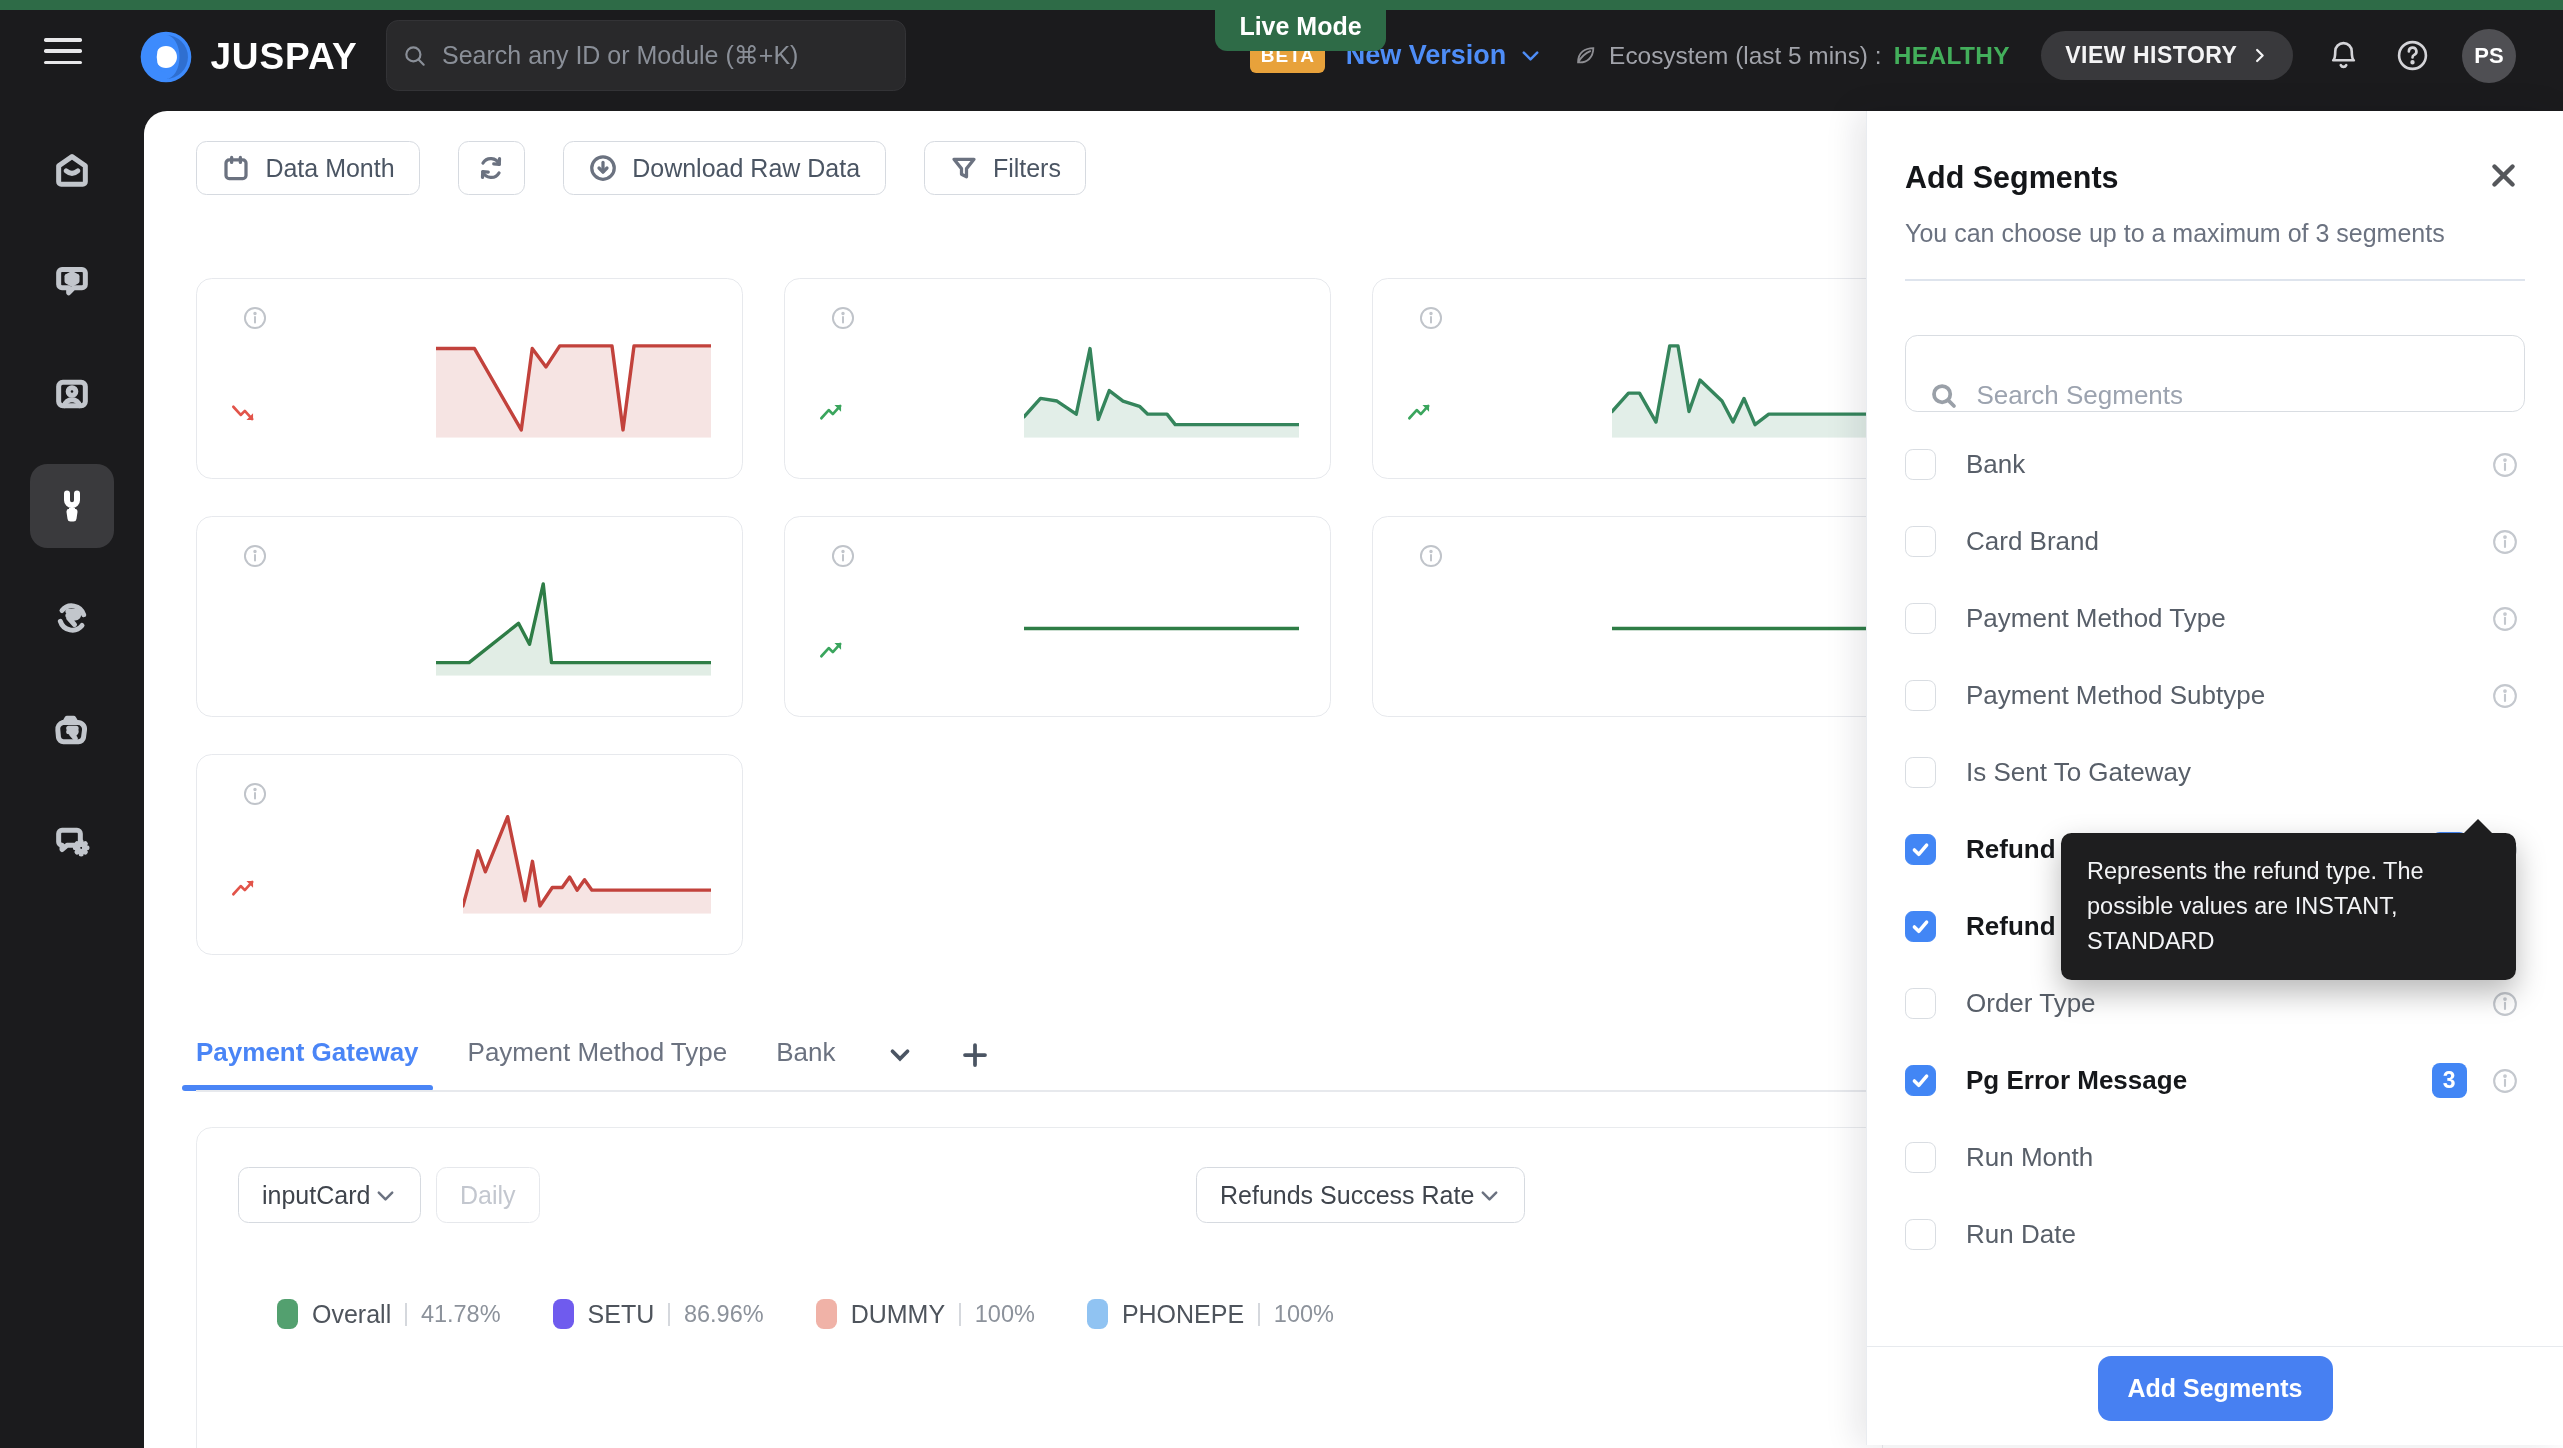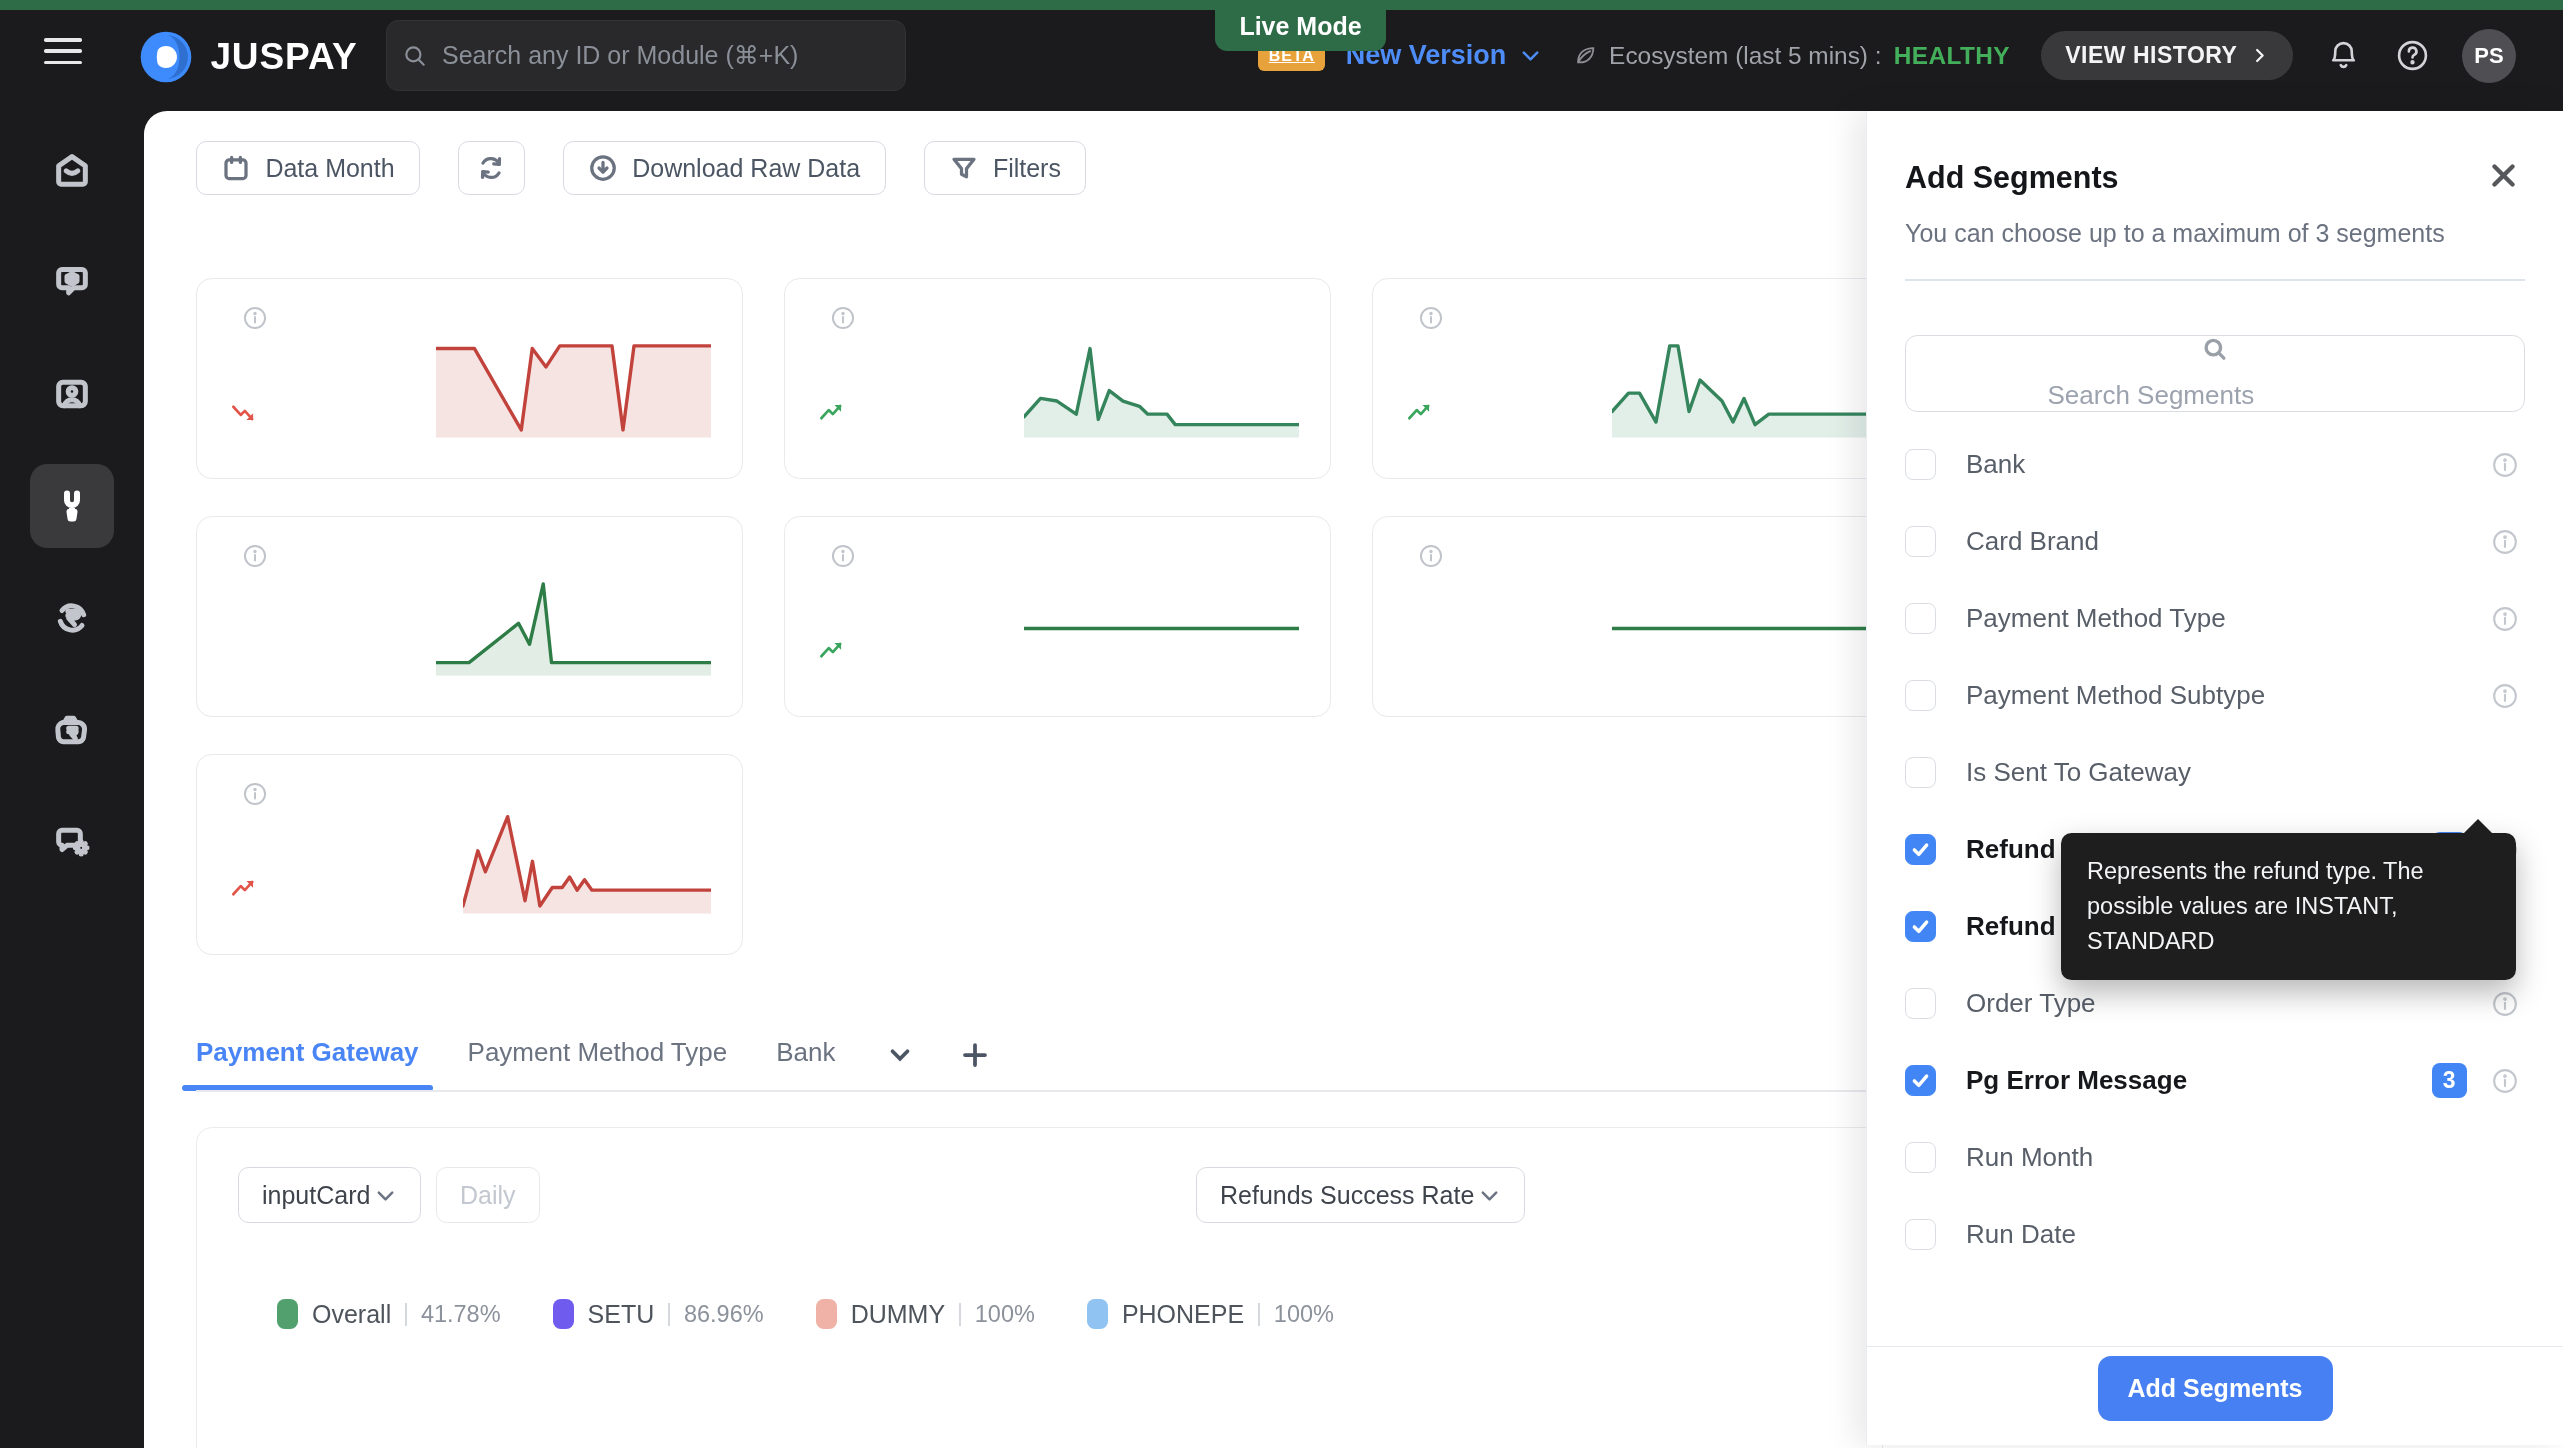--- a/index.html
+++ b/index.html
@@ -11,21 +11,21 @@
   .live-mode { position:absolute; left:1215px; top:0; height:51px; padding:12.2px 24.4px 0 24.4px; background:#2E6B47; color:#FFFFFF; font-size:25px; font-weight:600; border-radius:0 0 12.2px 12.2px; z-index:41; }
   .hamburger { position:absolute; left:44px; top:38px; width:38px; height:31px; cursor:pointer; }
   .hamburger span { display:block; height:3.5px; background:#E8E8EA; border-radius:1.7px; margin-bottom:7.8px; }
   .brand { position:absolute; left:139px; top:30px; display:flex; align-items:center; gap:17.4px; }
   .brand-mark { width:54px; height:54px; }
   .brand-name { color:#FFFFFF; font-size:37px; font-weight:800; letter-spacing:0.9px; }
   .nav-search { position:absolute; left:386px; top:20px; width:520px; height:71px; background:#29292B; border:0.9px solid #333336; border-radius:12.2px; display:flex; align-items:center; padding:0 15px; gap:14px; }
   .nav-search input { flex:1; background:transparent; border:none; outline:none; color:#C9CBD1; font-size:25px; font-family:"Liberation Sans", sans-serif; }
   .nav-search input::placeholder { color:#8A8F98; }
   .nav-right { position:absolute; right:0; top:0; height:111px; display:flex; align-items:center; gap:31px; padding-right:47px; }
-  .beta-badge { background:#E8A23B; color:#FFFFFF; font-size:16px; font-weight:700; padding:6.1px 10.5px; border-radius:6.1px; letter-spacing:0.9px;text-decoration:underline; }
+  .beta-badge { background:#E8A23B; color:#FFFFFF; font-size:19px; font-weight:700; padding:6.1px 10.5px; border-radius:6.1px; letter-spacing:0.9px; }
   .new-version { color:#4E8DF7; font-size:27px; font-weight:600; display:flex; align-items:center; gap:12.2px; cursor:pointer; }
   .eco { display:flex; align-items:center; gap:12.2px; font-size:24.4px; color:#A1A3AA; }
   .eco .healthy { color:#43AF5B; font-weight:700; letter-spacing:0.4px; }
   .view-history { height:49px; background:#39393C; border-radius:24.4px; color:#F4F4F5; font-size:23px; font-weight:700; letter-spacing:0.5px; display:flex; align-items:center; gap:12.2px; padding:0 24.4px; cursor:pointer; }
   .icon-btn { width:38px; height:38px; display:flex; align-items:center; justify-content:center; cursor:pointer; }
   .avatar { width:54px; height:54px; border-radius:50%; background:#4F4F53; color:#FFFFFF; font-size:22px; font-weight:700; display:flex; align-items:center; justify-content:center; cursor:pointer; }
 
   
   .sidebar { position:absolute; left:0; top:111px; width:144px; bottom:0; background:#1B1B1D; z-index:30; display:flex; flex-direction:column; align-items:center; padding-top:17.4px; }
   .side-item { width:84px; height:84px; display:flex; align-items:center; justify-content:center; margin-bottom:28px; border-radius:17.4px; cursor:pointer; }
@@ -69,21 +69,21 @@
   .leg-value { font-size:23.5px; color:#8C929B; }
 
   
   .panel { position:absolute; right:0; top:111px; width:697px; bottom:3px; background:#FFFFFF; z-index:50; box-shadow:-10.5px 0 30px rgba(15,23,42,.10); border-left:0.9px solid #E9ECF0; }
   .panel-header { position:relative; padding:49px 38px 0 38px; }
   .panel-title { font-size:30.5px; font-weight:700; color:#141619; }
   .panel-sub { font-size:25px; color:#6B7280; margin-top:24.4px; }
   .panel-close { position:absolute; right:44px; top:49px; width:31px; height:31px; cursor:pointer; }
   .panel-close svg { width:31px; height:31px; stroke:#55575B; stroke-width:3.4; stroke-linecap:round; }
   .panel-divider { margin-top:31px; height:1.7px; background:#DEE4ED; }
-  .seg-search { margin:54px 38px 0 38px; height:77px; border:1.7px solid #D9DDE2; border-radius:12.2px; display:flex; align-items:center; gap:17.4px; padding:0 23px;flex-direction:column; }
+  .seg-search { margin:54px 38px 0 38px; height:77px; border:1.7px solid #D9DDE2; border-radius:12.2px; display:flex; align-items:flex-end; gap:17.4px; padding:0 23px; }
   .seg-search svg { width:30px; height:30px; stroke:#9AA0A8; fill:none; stroke-width:3; stroke-linecap:round; }
   .seg-search input { flex:1; border:none; outline:none; font-size:26px; color:#374151; font-family:"Liberation Sans", sans-serif; }
   .seg-search input::placeholder { color:#9CA3AF; }
   .seg-list { margin-top:14px; }
   .seg-row { height:77px; display:flex; align-items:center; padding:0 44px 0 38px; cursor:pointer; }
   .seg-check { width:31px; height:31px; border:1.7px solid #D9DDE2; border-radius:7.8px; background:#FFFFFF; flex:0 0 auto; display:flex; align-items:center; justify-content:center; }
   .seg-check.checked { background:#4286F5; border-color:#4286F5; }
   .seg-check svg { width:21px; height:21px; stroke:#FFFFFF; stroke-width:4; fill:none; stroke-linecap:round; stroke-linejoin:round; }
   .seg-label { margin-left:30px; font-size:26px; color:#585F69; }
   .seg-row.checked .seg-label { color:#16181B; font-weight:600; }

